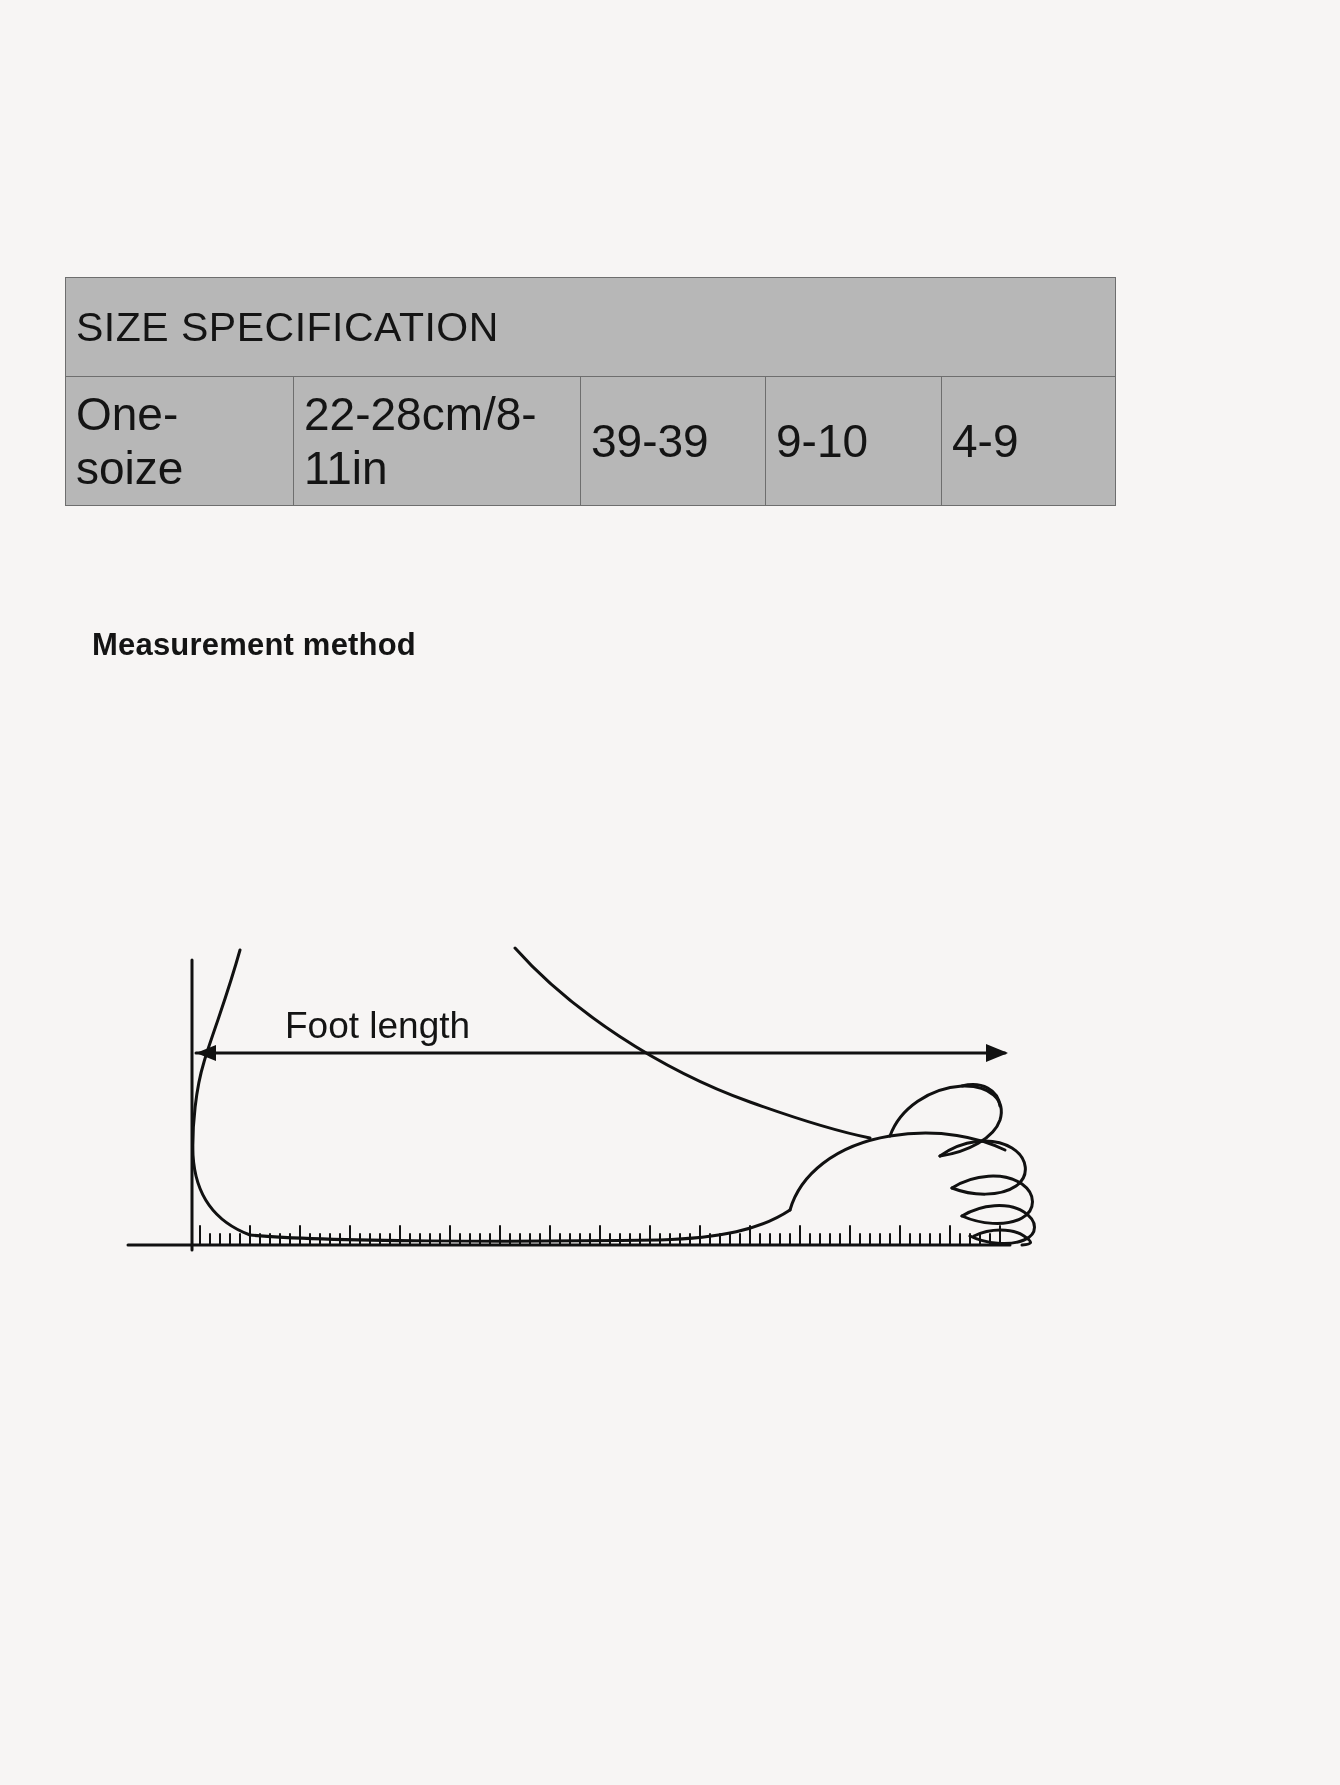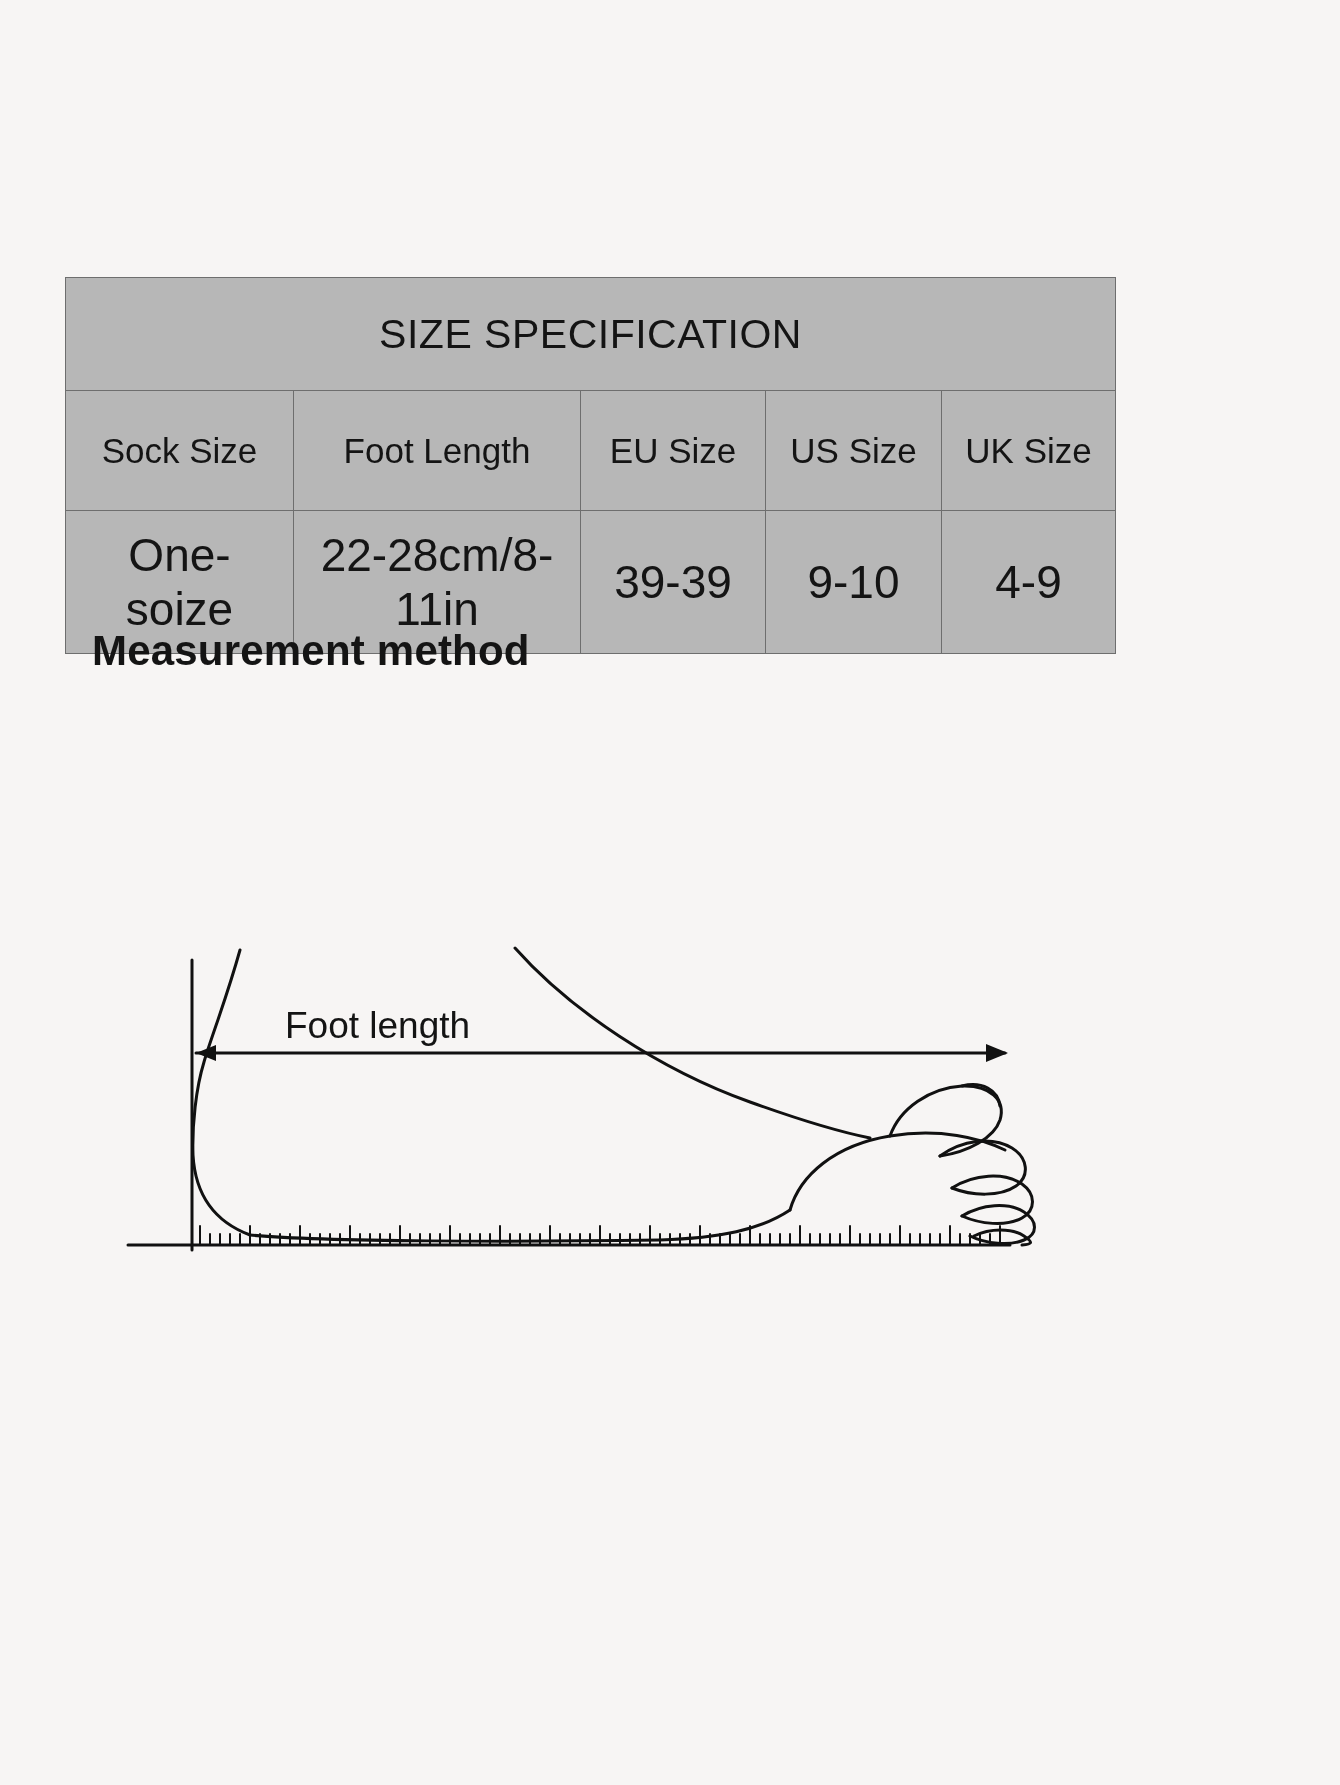--- a/index.html
+++ b/index.html
@@ -28,47 +28,47 @@
     position: absolute;
     left: 65px;
     top: 277px;
     width: 1050px;
     border-collapse: collapse;
     table-layout: fixed;
   }
   .size-table td {
     border: 1px solid #6e6e6e;
     background: #b7b7b7;
-    text-align: center;
+    text-align: left;
     vertical-align: middle;
     font-size: 35px;
     font-weight: 400;
     color: #141414;
-    padding: 17px;
+    padding: 10px;
   }
   .size-table .title-cell {
     height: 78px;
     font-size: 41px;
     letter-spacing: 0.5px;
   }
   .size-table .head-cell {
     height: 85px;
     font-size: 35px;
   }
   .size-table .body-cell {
     height: 80px;
     font-size: 46px;
   }
 
   
   .section-title {
     position: absolute;
     left: 92px;
     top: 627px;
-    font-size: 42px;
+    font-size: 31px;
     font-weight: 700;
     color: #141414;
     letter-spacing: 0.2px;
   }
   .section-body {
     position: absolute;
     left: 92px;
     top: 697px;
     width: 1010px;
     font-size: 37px;
@@ -101,27 +101,20 @@
     <colgroup>
       <col style="width:228px">
       <col style="width:287px">
       <col style="width:185px">
       <col style="width:176px">
       <col style="width:174px">
     </colgroup>
     <tbody>
       <tr>
         <td class="title-cell" colspan="5">SIZE SPECIFICATION</td>
-      </tr>
-      <tr>
-        <td class="head-cell">Sock Size</td>
-        <td class="head-cell">Foot Length</td>
-        <td class="head-cell">EU Size</td>
-        <td class="head-cell">US Size</td>
-        <td class="head-cell">UK Size</td>
       </tr>
       <tr>
         <td class="body-cell">One-soize</td>
         <td class="body-cell">22-28cm/8-11in</td>
         <td class="body-cell">39-39</td>
         <td class="body-cell">9-10</td>
         <td class="body-cell">4-9</td>
       </tr>
     </tbody>
   </table>

